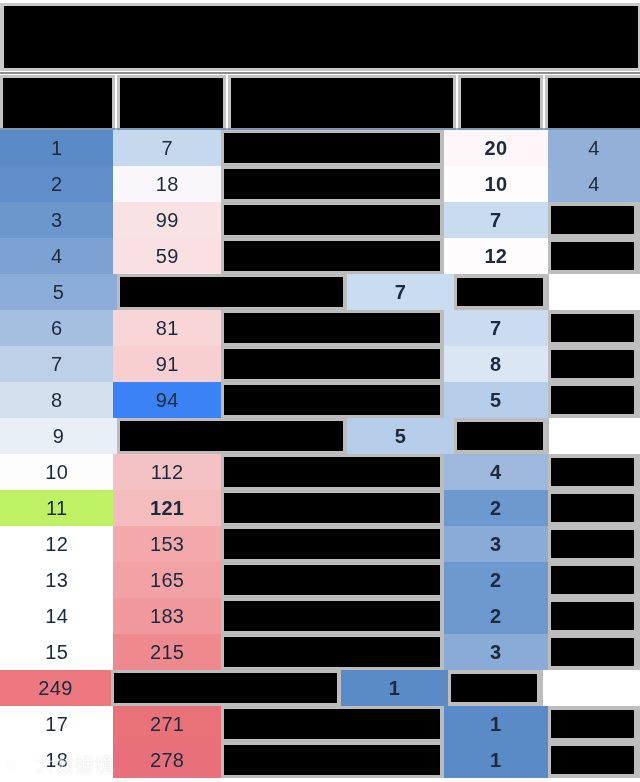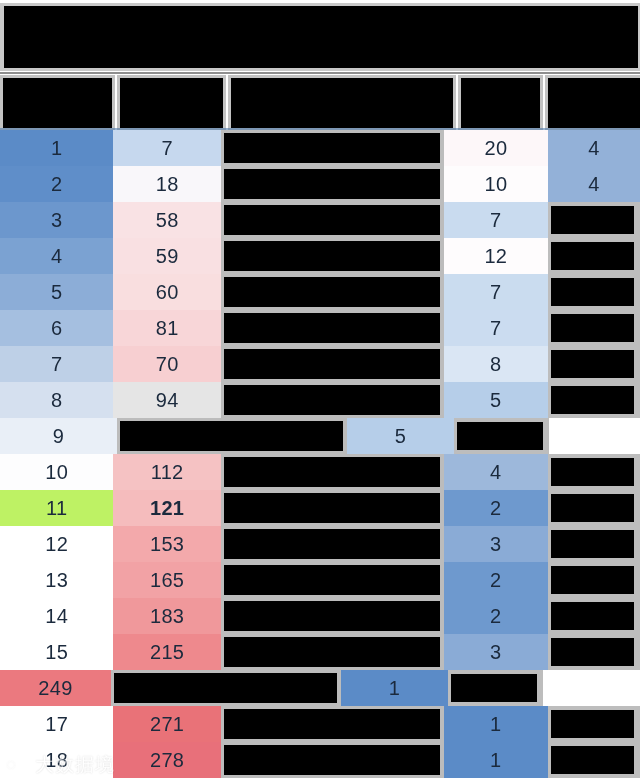--- a/index.html
+++ b/index.html
@@ -110,21 +110,21 @@
     align-items: center;
     justify-content: center;
     font-size: 20px;
     color: #1b2a3d;
     letter-spacing: 0.3px;
     position: relative;
   }
   .c-rank  { width: 117px; }
   .c-val   { width: 111px; }
   .c-name  { width: 230px; padding: 3px 4px 3px 3px; background: #bcbcbc; }
-  .c-num   { width: 107px; }
+  .c-num   { width: 107px; font-weight: bold; }
   .c-last  { width: 95px; }
 
   .c-name .redact {
     width: 100%;
     height: 100%;
     background: #000000;
   }
   .c-last .redact {
     width: 100%;
     height: 100%;
@@ -206,21 +206,21 @@
         <div class="cell c-rank" style="background: rgb(95, 142, 201);">2</div>
         <div class="cell c-val" style="background: rgb(249, 247, 250);">18</div>
         <div class="cell c-name">
           <div class="redact"></div>
         </div>
         <div class="cell c-num" style="background: rgb(254, 252, 253);">10</div>
         <div class="cell c-last" style="background: rgb(147, 177, 216);">4</div>
       </div>
       <div class="row">
         <div class="cell c-rank" style="background: rgb(108, 151, 205);">3</div>
-        <div class="cell c-val" style="background: rgb(249, 226, 228);">58</div>
+        <div class="cell c-val" style="background: rgb(249, 226, 228);">99</div>
         <div class="cell c-name">
           <div class="redact"></div>
         </div>
         <div class="cell c-num" style="background: rgb(201, 219, 239);">7</div>
         <div class="cell c-last redacted">
           <div class="redact"></div>
         </div>
       </div>
       <div class="row">
         <div class="cell c-rank" style="background: rgb(123, 162, 210);">4</div>
@@ -228,21 +228,20 @@
         <div class="cell c-name">
           <div class="redact"></div>
         </div>
         <div class="cell c-num" style="background: rgb(254, 252, 253);">12</div>
         <div class="cell c-last redacted">
           <div class="redact"></div>
         </div>
       </div>
       <div class="row">
         <div class="cell c-rank" style="background: rgb(140, 173, 215);">5</div>
-        <div class="cell c-val" style="background: rgb(249, 222, 223);">60</div>
         <div class="cell c-name">
           <div class="redact"></div>
         </div>
         <div class="cell c-num" style="background: rgb(202, 220, 239);">7</div>
         <div class="cell c-last redacted">
           <div class="redact"></div>
         </div>
       </div>
       <div class="row">
         <div class="cell c-rank" style="background: rgb(165, 191, 224);">6</div>
@@ -250,32 +249,32 @@
         <div class="cell c-name">
           <div class="redact"></div>
         </div>
         <div class="cell c-num" style="background: rgb(203, 220, 240);">7</div>
         <div class="cell c-last redacted">
           <div class="redact"></div>
         </div>
       </div>
       <div class="row">
         <div class="cell c-rank" style="background: rgb(190, 208, 231);">7</div>
-        <div class="cell c-val" style="background: rgb(247, 207, 209);">70</div>
+        <div class="cell c-val" style="background: rgb(247, 207, 209);">91</div>
         <div class="cell c-name">
           <div class="redact"></div>
         </div>
         <div class="cell c-num" style="background: rgb(218, 230, 244);">8</div>
         <div class="cell c-last redacted">
           <div class="redact"></div>
         </div>
       </div>
       <div class="row">
         <div class="cell c-rank" style="background: rgb(213, 224, 239);">8</div>
-        <div class="cell c-val" style="background: #e5e5e5;">94</div>
+        <div class="cell c-val" style="background: #3b82f6;">94</div>
         <div class="cell c-name">
           <div class="redact"></div>
         </div>
         <div class="cell c-num" style="background: rgb(182, 206, 233);">5</div>
         <div class="cell c-last redacted">
           <div class="redact"></div>
         </div>
       </div>
       <div class="row">
         <div class="cell c-rank" style="background: rgb(233, 239, 247);">9</div>

